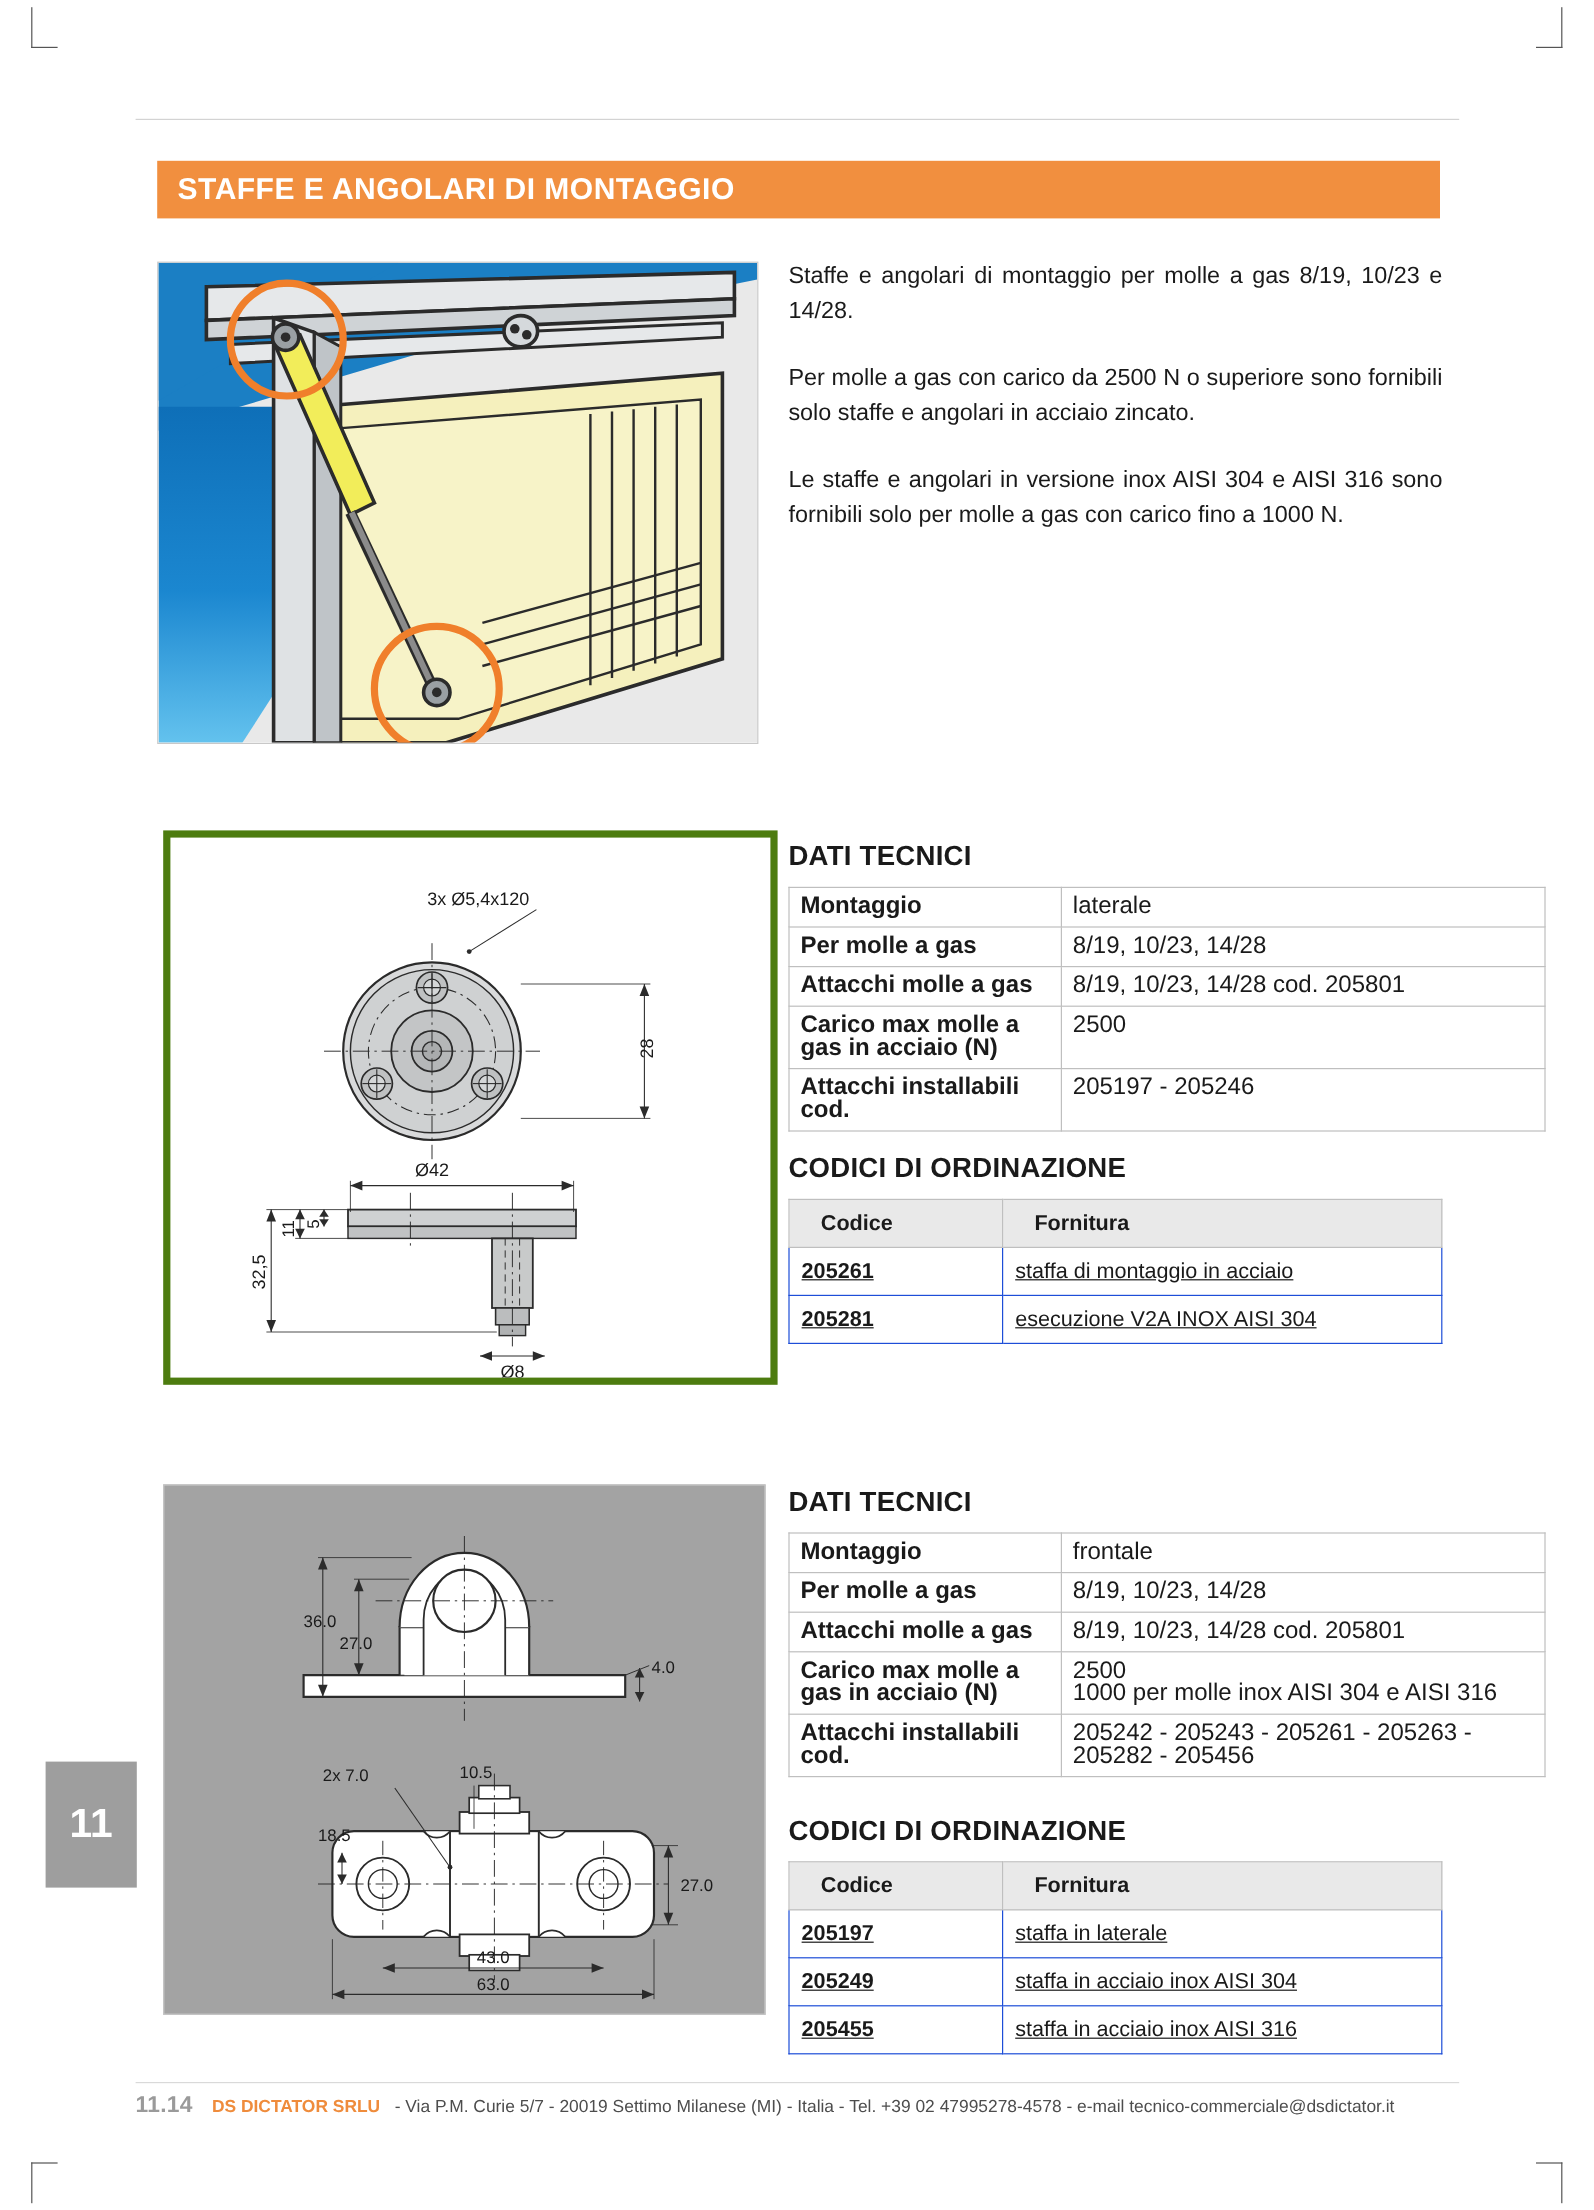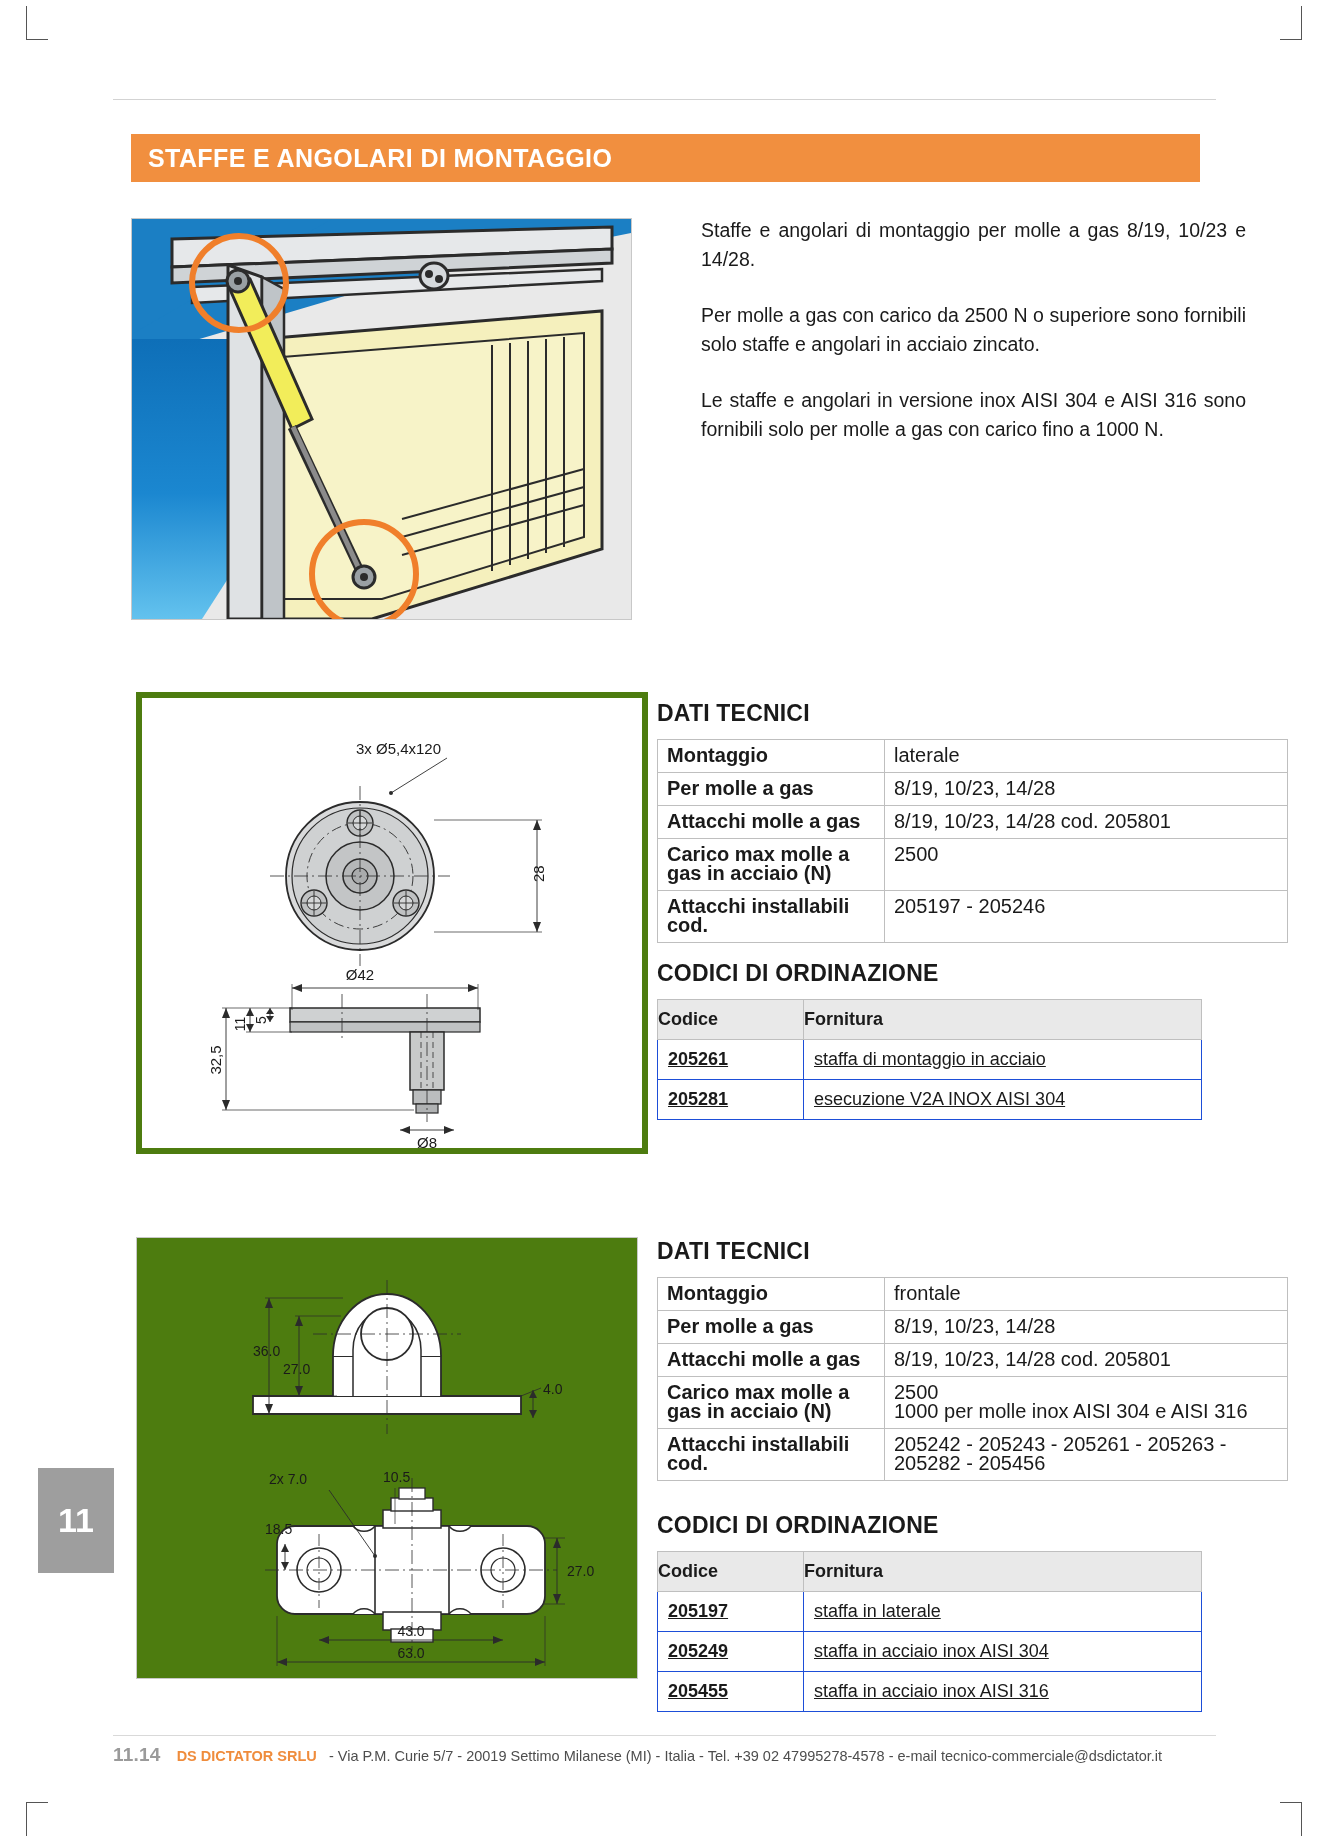--- a/index.html
+++ b/index.html
@@ -45,21 +45,21 @@
 
   
   .hero{
     position:absolute;left:131px;top:218px;width:499px;height:400px;
     border:1px solid #c8c8c8;overflow:hidden;background:#fff;
   }
 
   
   .intro{
     position:absolute;left:657px;top:216px;width:545px;
-    font-size:19.5px;line-height:29px;color:#1a1a1a;text-align:justify;margin-left:44px;
+    font-size:19.5px;line-height:29px;color:#1a1a1a;text-align:justify;
   }
   .intro p{margin:0 0 27px 0;}
   .intro p:last-child{margin-bottom:0;}
 
   
   .sec-title{
     font-size:23px;font-weight:bold;color:#1a1a1a;letter-spacing:.2px;
     margin:0 0 12px 0;
   }
 
@@ -77,21 +77,21 @@
   .dtable td.k{width:208px;font-weight:bold;}
   .dtable td.v{font-weight:normal;}
 
   .ctable{
     border-collapse:collapse;width:545px;
     font-size:18px;
   }
   .ctable th{
     border:1px solid #bfbfbf;background:#e9e9e9;
     text-align:left;font-weight:bold;
-    padding:9px 0;
+    padding:9px 26px;
   }
   .ctable td{
     border:1px solid #1d4ed8;
     padding:9px 10px;
     text-decoration:underline;
   }
   .ctable .c-code{width:125px;font-weight:bold;}
 
   
   .block-a{position:absolute;left:657px;top:700px;width:545px;}
@@ -99,21 +99,21 @@
   .block-b{position:absolute;left:657px;top:1238px;width:545px;}
   .block-b2{position:absolute;left:657px;top:1512px;width:545px;}
 
   
   .draw1{
     position:absolute;left:136px;top:692px;width:500px;height:450px;
     border:6px solid #4d7c0f;background:#fff;
   }
   .draw2{
     position:absolute;left:136px;top:1237px;width:500px;height:440px;
-    border:1px solid #c8c8c8;background:#4d7c0f;
+    border:1px solid #c8c8c8;background:#a3a3a3;
   }
 
   
   .ptab{
     position:absolute;left:38px;top:1468px;width:76px;height:105px;
     background:#9e9e9e;display:flex;align-items:center;justify-content:center;
   }
   .ptab span{color:#fff;font-size:34px;font-weight:bold;}
 
   

